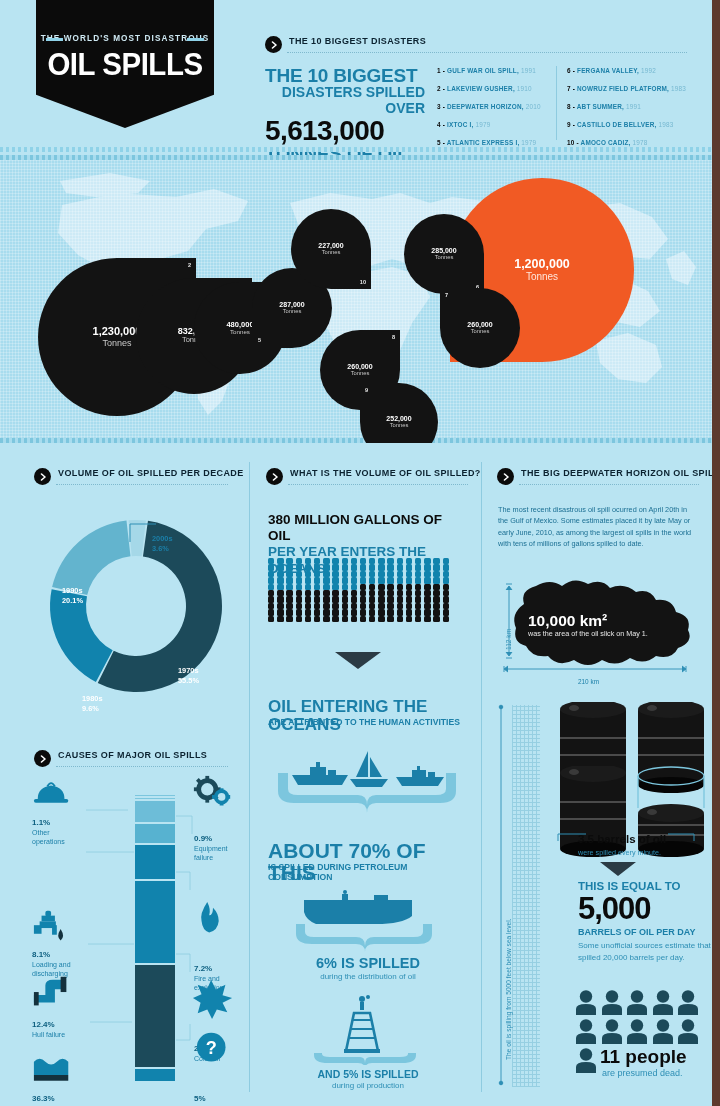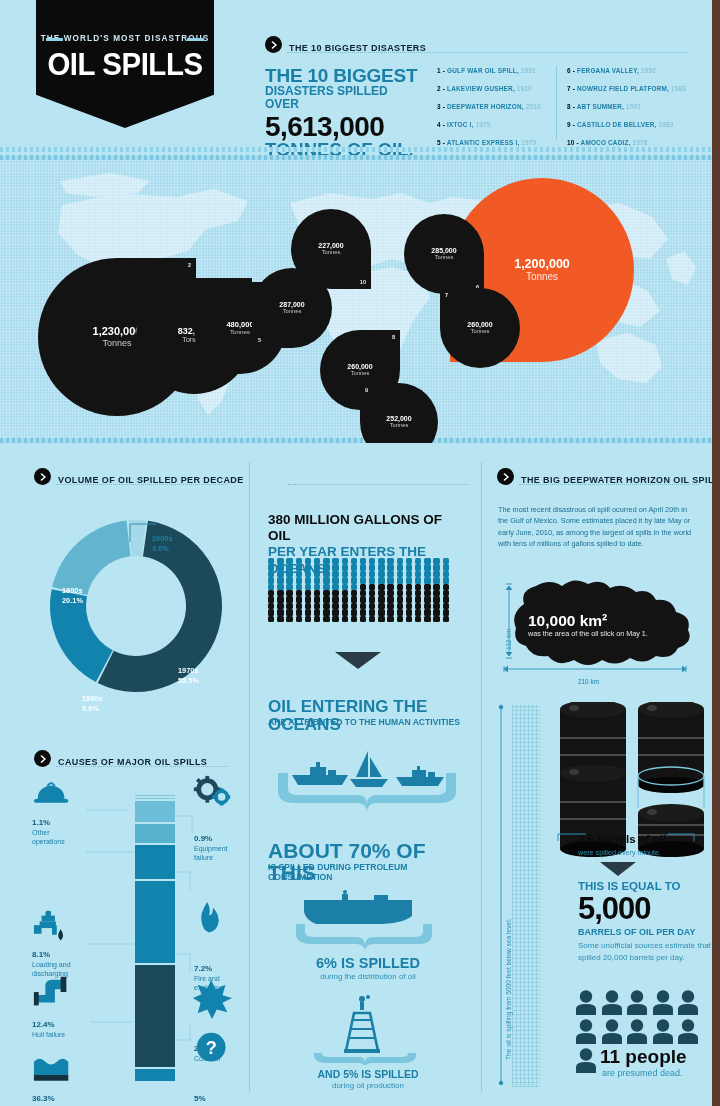--- a/index.html
+++ b/index.html
@@ -29,38 +29,38 @@
   .banner .kicker::before{ left:10px; }
   .banner .kicker::after{ right:10px; }
   .banner .bigtitle {
     position:absolute; left:0; right:0; top:46px; text-align:center;
     color:#ffffff; font-size:32px; font-weight:bold; letter-spacing:-0.5px;
     font-family:"Liberation Sans Narrow","Liberation Sans",sans-serif;
     transform:scaleX(0.92);
   }
 
   
-  .sec-head { position:absolute; display:flex; align-items:flex-end; gap:7px; }
+  .sec-head { position:absolute; display:flex; align-items:flex-start; gap:7px; }
   .sec-dot {
     width:17px; height:17px; border-radius:50%; background:#0b0b0b;
     display:flex; align-items:center; justify-content:center; flex:0 0 auto;
   }
   .sec-dot svg { display:block; }
   .sec-title {
     font-size:9px; font-weight:bold; color:#0b2230; letter-spacing:0.4px;
     white-space:nowrap;
     font-family:"Liberation Sans Narrow","Liberation Sans",sans-serif;
   }
   .sec-rule { position:absolute; border-top:1px dotted #7fb9ce; }
 
   .hero { position:absolute; left:265px; top:66px; width:160px; }
   .hero .l1 { font-size:19px; font-weight:bold; color:#1b7fa8; line-height:1.0;
     font-family:"Liberation Sans Narrow","Liberation Sans",sans-serif; letter-spacing:-0.2px;}
-  .hero .l2 { font-size:12px; font-weight:bold; color:#1b7fa8; line-height:1.12;
-    font-family:"Liberation Sans Narrow","Liberation Sans",sans-serif;}
+  .hero .l2 { font-size:14px; font-weight:bold; color:#1b7fa8; line-height:1.12;
+    font-family:"Liberation Sans Narrow","Liberation Sans",sans-serif;text-align:right;}
   .hero .l3 { font-size:28px; font-weight:bold; color:#0b0b0b; line-height:1.0; margin-top:1px;
     font-family:"Liberation Sans Narrow","Liberation Sans",sans-serif; letter-spacing:-0.6px;}
   .hero .l4 { font-size:18.5px; font-weight:bold; color:#1b7fa8; line-height:1.0;
     font-family:"Liberation Sans Narrow","Liberation Sans",sans-serif;}
 
   .dis-col { position:absolute; top:68px; }
   .dis-col.c1 { left:437px; }
   .dis-col.c2 { left:567px; }
   .dis-item { font-size:6.4px; line-height:1; margin-bottom:11.6px; white-space:nowrap;
     font-family:"Liberation Sans Narrow","Liberation Sans",sans-serif; letter-spacing:0.2px;}
@@ -422,20 +422,28 @@
             <path d="M0 6 Q6 0 12 6 Q18 12 24 6 Q30 0 36 6 L36 20 L0 20 Z" fill="#1183ad"></path>
             <rect x="0" y="20" width="36" height="6" fill="#14313d"></rect>
           </svg></span>
         <span class="ico" style="left:170px;top:258px"><svg width="42" height="42" viewBox="-2 -2 44 44">
             <circle cx="16" cy="16" r="15" fill="#1183ad"></circle>
             <text x="16" y="23" font-size="19" font-weight="bold" fill="#ffffff" text-anchor="middle" font-family="Liberation Sans, sans-serif">?</text>
           </svg></span>
       </div>
   </div>
 
+  <div class="sec-head" style="left:266px; top:468px;">
+    <span class="sec-dot">
+      <svg width="8" height="8" viewBox="0 0 8 8">
+          <path d="M2.5 1 L6 4 L2.5 7" fill="none" stroke="#fff" stroke-width="1.6" stroke-linecap="round" stroke-linejoin="round"></path>
+        </svg>
+    </span>
+    <span class="sec-title">WHAT IS THE VOLUME OF OIL SPILLED?</span>
+  </div>
   <div class="sec-rule" style="left:288px; top:484px; width:180px;"></div>
 
   <div class="mid-h1" style="position:absolute;left:268px;top:512px;width:200px;">
     <span>380 MILLION GALLONS OF OIL</span>
     <span class="b">PER YEAR ENTERS THE OCEANS.</span>
   </div>
 
   <div class="dotgrid" id="dotGrid">
       <i style="background:#1183ad"></i>
       <i style="background:#1183ad"></i>

